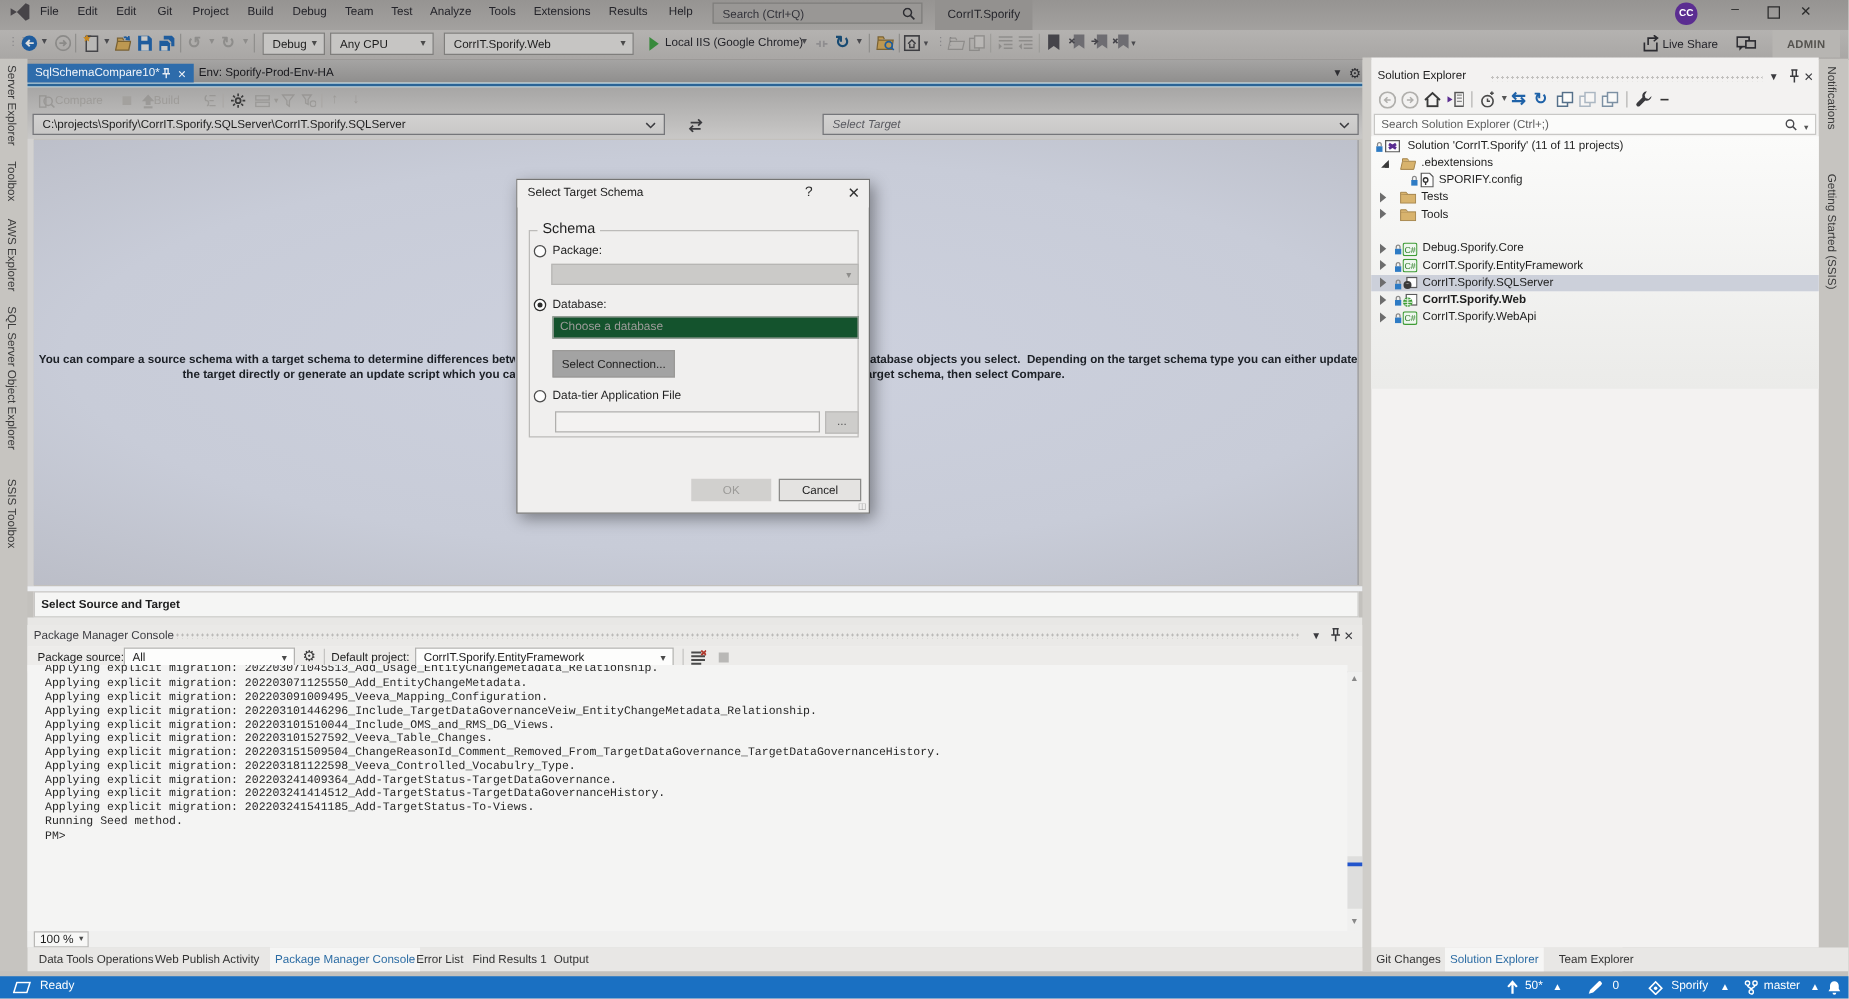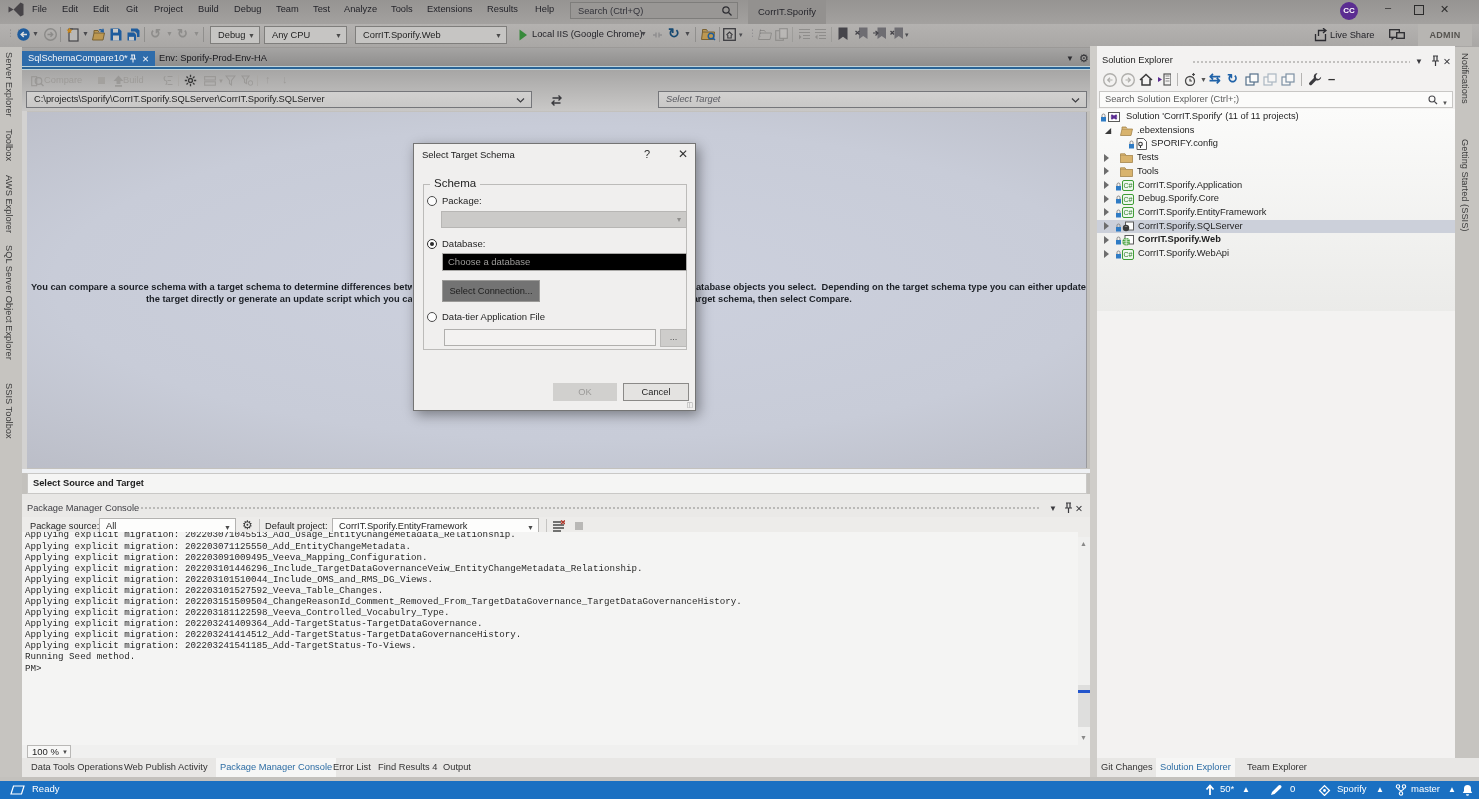--- a/index.html
+++ b/index.html
@@ -313,21 +313,21 @@
       <span style="position:absolute;left:243px;top:4px;font-size:9.3px">Default project:</span>
       <div class="combo" style="left:310px;top:1px;width:207px;height:17px;line-height:15px;padding-left:6px;background:#fdfdfc;border-color:#b3b2b0;font-size:9.3px;white-space:nowrap;overflow:hidden">CorrIT.Sporify.EntityFramework<span class="cv" style="top:5px">▼</span></div>
       <div class="sep" style="left:524px;top:2px;height:14px;background:#c5c4c2"></div>
       <svg style="position:absolute;left:530px;top:3px" width="13" height="12">
           <path d="M1 2 H9 M1 5 H12 M1 8 H12 M1 11 H9" stroke="#4a4a4a" stroke-width="1.6"></path>
           <path d="M9 0.5 L13 4 M13 0.5 L9 4" stroke="#b03a2e" stroke-width="1.5"></path>
         </svg>
       <div style="position:absolute;left:553px;top:5px;width:8px;height:8px;background:#b9b8b6"></div>
     </div>
     <div class="abs" id="console">
-      <div style="margin-top:-2.4px;margin-left:3px">Applying explicit migration: 202203071045513_Add_Usage_EntityChangeMetadata_Relationship.
+      <div style="margin-top:-2.4px;margin-left:14px">Applying explicit migration: 202203071045513_Add_Usage_EntityChangeMetadata_Relationship.
 Applying explicit migration: 202203071125550_Add_EntityChangeMetadata.
 Applying explicit migration: 202203091009495_Veeva_Mapping_Configuration.
 Applying explicit migration: 202203101446296_Include_TargetDataGovernanceVeiw_EntityChangeMetadata_Relationship.
 Applying explicit migration: 202203101510044_Include_OMS_and_RMS_DG_Views.
 Applying explicit migration: 202203101527592_Veeva_Table_Changes.
 Applying explicit migration: 202203151509504_ChangeReasonId_Comment_Removed_From_TargetDataGovernance_TargetDataGovernanceHistory.
 Applying explicit migration: 202203181122598_Veeva_Controlled_Vocabulry_Type.
 Applying explicit migration: 202203241409364_Add-TargetStatus-TargetDataGovernance.
 Applying explicit migration: 202203241414512_Add-TargetStatus-TargetDataGovernanceHistory.
 Applying explicit migration: 202203241541185_Add-TargetStatus-To-Views.
@@ -343,21 +343,21 @@
     <div class="abs" id="hscrollrow">
       <div class="combo" style="left:5px;top:0px;width:44px;height:13px;line-height:11px;padding-left:4px;background:#f7f7f6;border-color:#b9b8b6;font-size:9.5px">100 %<span class="cv" style="top:3px;right:2px;font-size:6px">▼</span></div>
     </div>
   </div>
 
   <div class="abs" id="btabs">
     <div class="btab" style="left:5px">Data Tools Operations</div>
     <div class="btab" style="left:98px">Web Publish Activity</div>
     <div class="btab active" style="left:194px">Package Manager Console</div>
     <div class="btab" style="left:307px">Error List</div>
-    <div class="btab" style="left:352px">Find Results 4</div>
+    <div class="btab" style="left:352px">Find Results 1</div>
     <div class="btab" style="left:417px">Output</div>
   </div>
   <div class="abs" id="setabs">
     <div class="btab" style="left:0px">Git Changes</div>
     <div class="btab active" style="left:59px">Solution Explorer</div>
     <div class="btab" style="left:146px">Team Explorer</div>
   </div>
 
   <div class="abs" id="sesplit"></div>
   <div class="abs" id="se">
@@ -459,32 +459,20 @@
         <span class="abs" style="left:54px">SPORIFY.config</span>
       </div>
       <div class="trow" style="top:55.8px">
         <div class="abs" style="left:7px;top:2.5px;width:0;height:0;border-top:4px solid transparent;border-bottom:4px solid transparent;border-left:5px solid #6d6d6d"></div>
         <svg class="abs" style="left:23px;top:2px" width="13" height="10">
             <rect x="0.5" y="2.5" width="12" height="7" fill="#d8b36d" stroke="#a5854c" stroke-width="0.8"></rect>
             <path d="M0.5 2.5 V0.8 H5 L6 2.2" fill="#d8b36d" stroke="#a5854c" stroke-width="0.8"></path>
           </svg>
         <span class="abs" style="left:40px">Tools</span>
       </div>
-      <div class="trow" style="top:69.5px">
-        <div class="abs" style="left:7px;top:2.5px;width:0;height:0;border-top:4px solid transparent;border-bottom:4px solid transparent;border-left:5px solid #6d6d6d"></div>
-        <svg class="abs" style="left:18px;top:3px" width="7" height="9">
-            <rect x="1" y="4" width="5" height="4.5" fill="#2e7bc4"></rect>
-            <path d="M2 4 V2.5 a1.5 1.5 0 0 1 3 0 V4" fill="none" stroke="#888" stroke-width="1"></path>
-          </svg>
-        <svg class="abs" style="left:25px;top:1.5px" width="12" height="11">
-            <rect x="0.5" y="0.5" width="11" height="10" rx="1.5" fill="#eef7ee" stroke="#3e9c35" stroke-width="1"></rect>
-            <text x="6" y="8" font-size="7" fill="#2e7d28" text-anchor="middle" font-family="Liberation Sans">C#</text>
-          </svg>
-        <span class="abs" style="left:41px">CorrIT.Sporify.Application</span>
-      </div>
       <div class="trow" style="top:83.2px">
         <div class="abs" style="left:7px;top:2.5px;width:0;height:0;border-top:4px solid transparent;border-bottom:4px solid transparent;border-left:5px solid #6d6d6d"></div>
         <svg class="abs" style="left:18px;top:3px" width="7" height="9">
             <rect x="1" y="4" width="5" height="4.5" fill="#2e7bc4"></rect>
             <path d="M2 4 V2.5 a1.5 1.5 0 0 1 3 0 V4" fill="none" stroke="#888" stroke-width="1"></path>
           </svg>
         <svg class="abs" style="left:25px;top:1.5px" width="12" height="11">
             <rect x="0.5" y="0.5" width="11" height="10" rx="1.5" fill="#eef7ee" stroke="#3e9c35" stroke-width="1"></rect>
             <text x="6" y="8" font-size="7" fill="#2e7d28" text-anchor="middle" font-family="Liberation Sans">C#</text>
           </svg>
@@ -586,24 +574,24 @@
     <div style="position:absolute;left:9px;top:40px;width:264px;height:166px;border:1px solid #bcbbb9;box-sizing:border-box"></div>
     <span style="position:absolute;left:16px;top:33px;background:#f0efee;padding:0 4px;font-size:11.5px">Schema</span>
     <div class="rad" style="left:13px;top:52px"></div>
     <span style="position:absolute;left:28px;top:51px">Package:</span>
     <div style="position:absolute;left:27px;top:67px;width:246px;height:17px;background:#cbcac8;border:1px solid #b7b6b4;box-sizing:border-box">
       <span style="position:absolute;right:5px;top:3px;font-size:8px;color:#8e8d8b">▾</span>
       </div>
     <div class="rad" style="left:13px;top:95px;border-color:#2b2b2b"></div>
     <div style="position:absolute;left:16px;top:98px;width:4px;height:4px;border-radius:50%;background:#2b2b2b"></div>
     <span style="position:absolute;left:28px;top:94px">Database:</span>
-    <div style="position:absolute;left:28px;top:109px;width:245px;height:18px;background:#000000;border:1px solid #aaa9a7;box-sizing:border-box">
+    <div style="position:absolute;left:28px;top:109px;width:245px;height:18px;background:#14532d;border:1px solid #aaa9a7;box-sizing:border-box">
       <span style="position:absolute;left:5px;top:2px;color:#9d9c9a">Choose a database</span>
       </div>
-    <div class="dlgbtn" style="left:28px;top:136px;width:98px;height:22px;background:#737373;border:1px solid #9a9997;line-height:20px;font-size:9.3px">Select Connection...</div>
+    <div class="dlgbtn" style="left:28px;top:136px;width:98px;height:22px;background:#a3a3a3;border:1px solid #9a9997;line-height:20px;font-size:9.3px">Select Connection...</div>
     <div class="rad" style="left:13px;top:168px"></div>
     <span style="position:absolute;left:28px;top:167px">Data-tier Application File</span>
     <div style="position:absolute;left:30px;top:185px;width:212px;height:17px;background:#f3f2f1;border:1px solid #b0afad;box-sizing:border-box"></div>
     <div class="dlgbtn" style="left:246px;top:185px;width:27px;height:18px;background:#cecdcb;border:1px solid #bab9b7;line-height:15px;color:#555">...</div>
     <div class="dlgbtn" style="left:139px;top:239px;width:64px;height:18px;background:#d1d0ce;line-height:18px;color:#9b9a98">OK</div>
     <div class="dlgbtn" style="left:209px;top:239px;width:66px;height:18px;background:#e4e3e1;border:1px solid #8b8a88;line-height:16px">Cancel</div>
     <div style="position:absolute;right:2px;bottom:1px;font-size:7px;color:#999">◫</div>
   </div>
 </div>
 </body></html>

